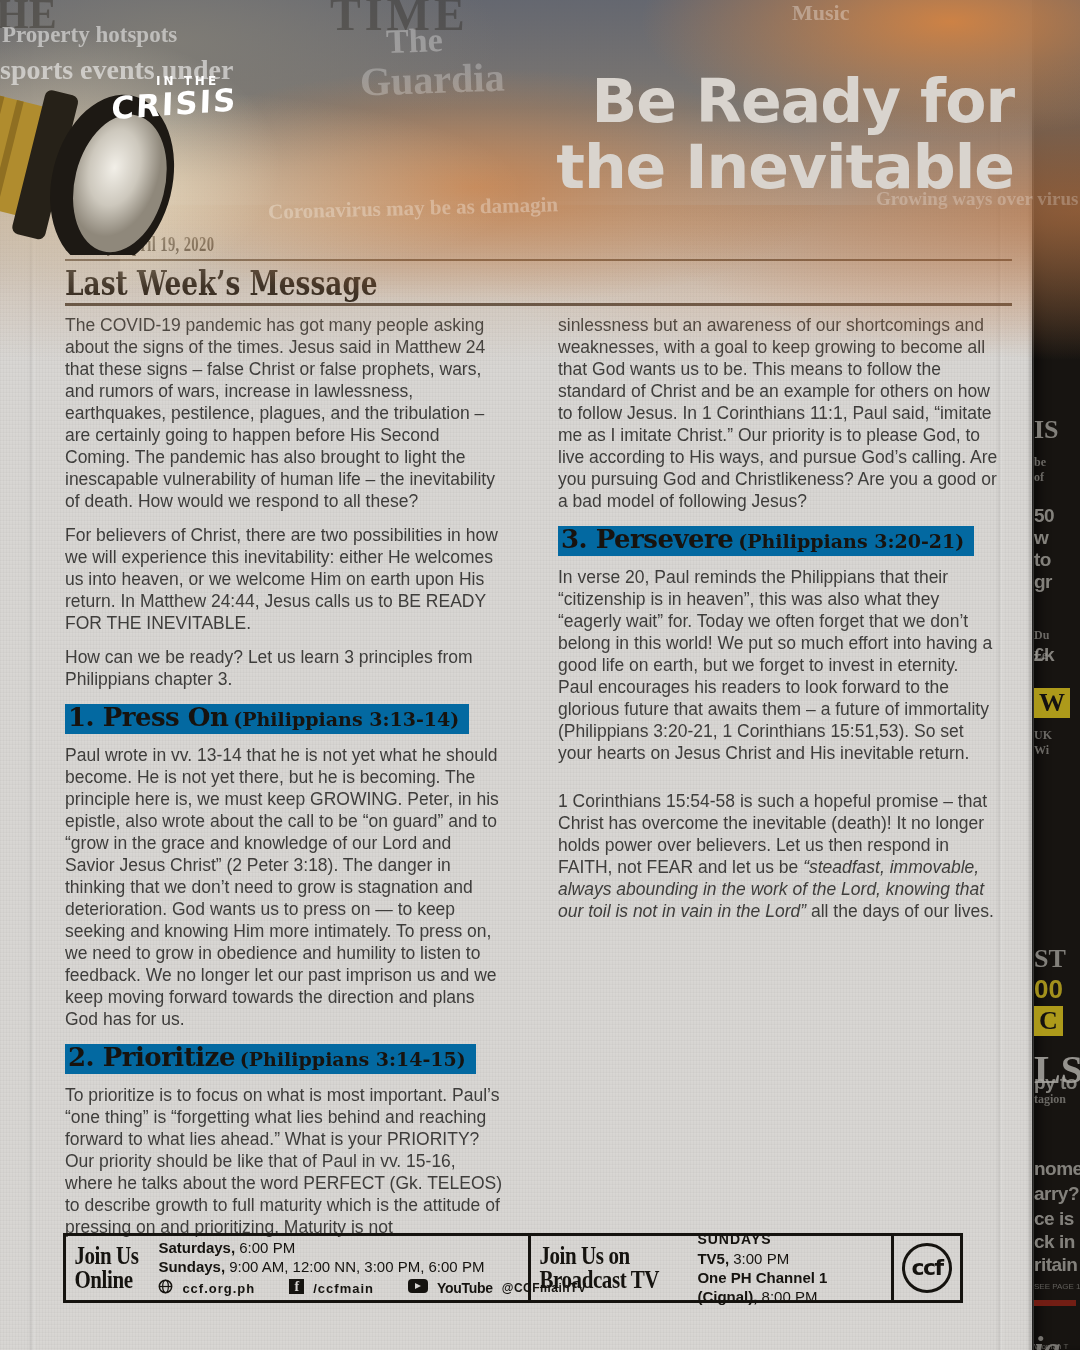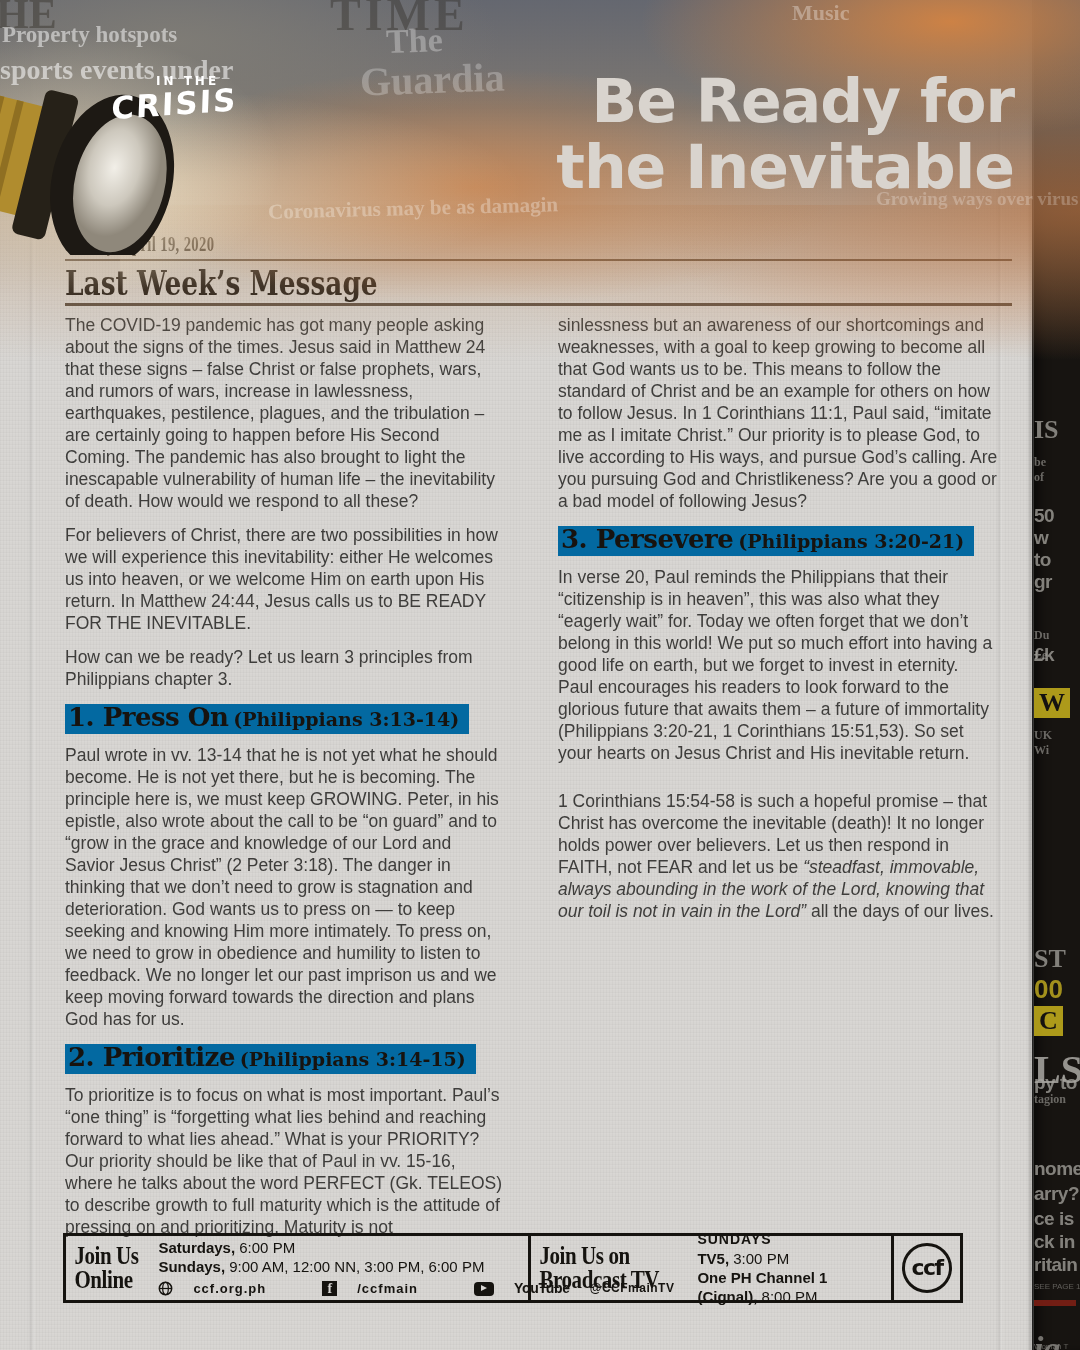--- a/index.html
+++ b/index.html
@@ -78,21 +78,21 @@
   .footer{position:absolute;left:63px;top:1233px;width:900px;height:70px;z-index:2;
     border:3px solid #15130f;box-sizing:border-box;display:flex;color:#15130f;}
   .f-sec1{width:462px;display:flex;align-items:center;border-right:3px solid #15130f;}
   .f-sec2{flex:1;display:flex;align-items:center;border-right:3px solid #15130f;}
   .f-sec3{width:66px;display:flex;align-items:center;justify-content:center;}
   .f-title{font-family:"Liberation Serif",serif;font-weight:bold;font-size:25px;line-height:24px;
     padding-left:10px;letter-spacing:-.5px;transform:scaleX(.84);transform-origin:left center;white-space:nowrap;}
   .f-info{font-size:15px;line-height:19px;padding-left:6px;}
   .f-info2{font-size:15px;line-height:19px;padding-left:14px;}
   .b{font-weight:bold;}
-  .ico-row{display:flex;align-items:center;gap:20px;margin-top:3px;}
+  .ico-row{display:flex;align-items:flex-start;gap:9px;margin-top:3px;}
   .ico-lbl{font-weight:bold;font-size:13px;letter-spacing:1px;}
   .ico-lbl2{font-weight:bold;font-size:12px;letter-spacing:.5px;}
   .gap{width:16px;}
   .fb-ico{width:15px;height:15px;background:#15130f;color:#d7d5d2;font-family:"Liberation Serif",serif;
     font-weight:bold;font-size:14px;display:flex;align-items:flex-end;justify-content:center;line-height:15px;}
   .yt-ico{width:20px;height:14px;background:#15130f;border-radius:4px;position:relative;}
   .yt-ico::after{content:"";position:absolute;left:7px;top:3.5px;border-left:6px solid #d7d5d2;
     border-top:3.5px solid transparent;border-bottom:3.5px solid transparent;}
   .yt-brand{font-weight:bold;font-size:14px;letter-spacing:-.3px;}
   .ccf-circle{width:50px;height:50px;border:3px solid #15130f;border-radius:50%;box-sizing:border-box;

